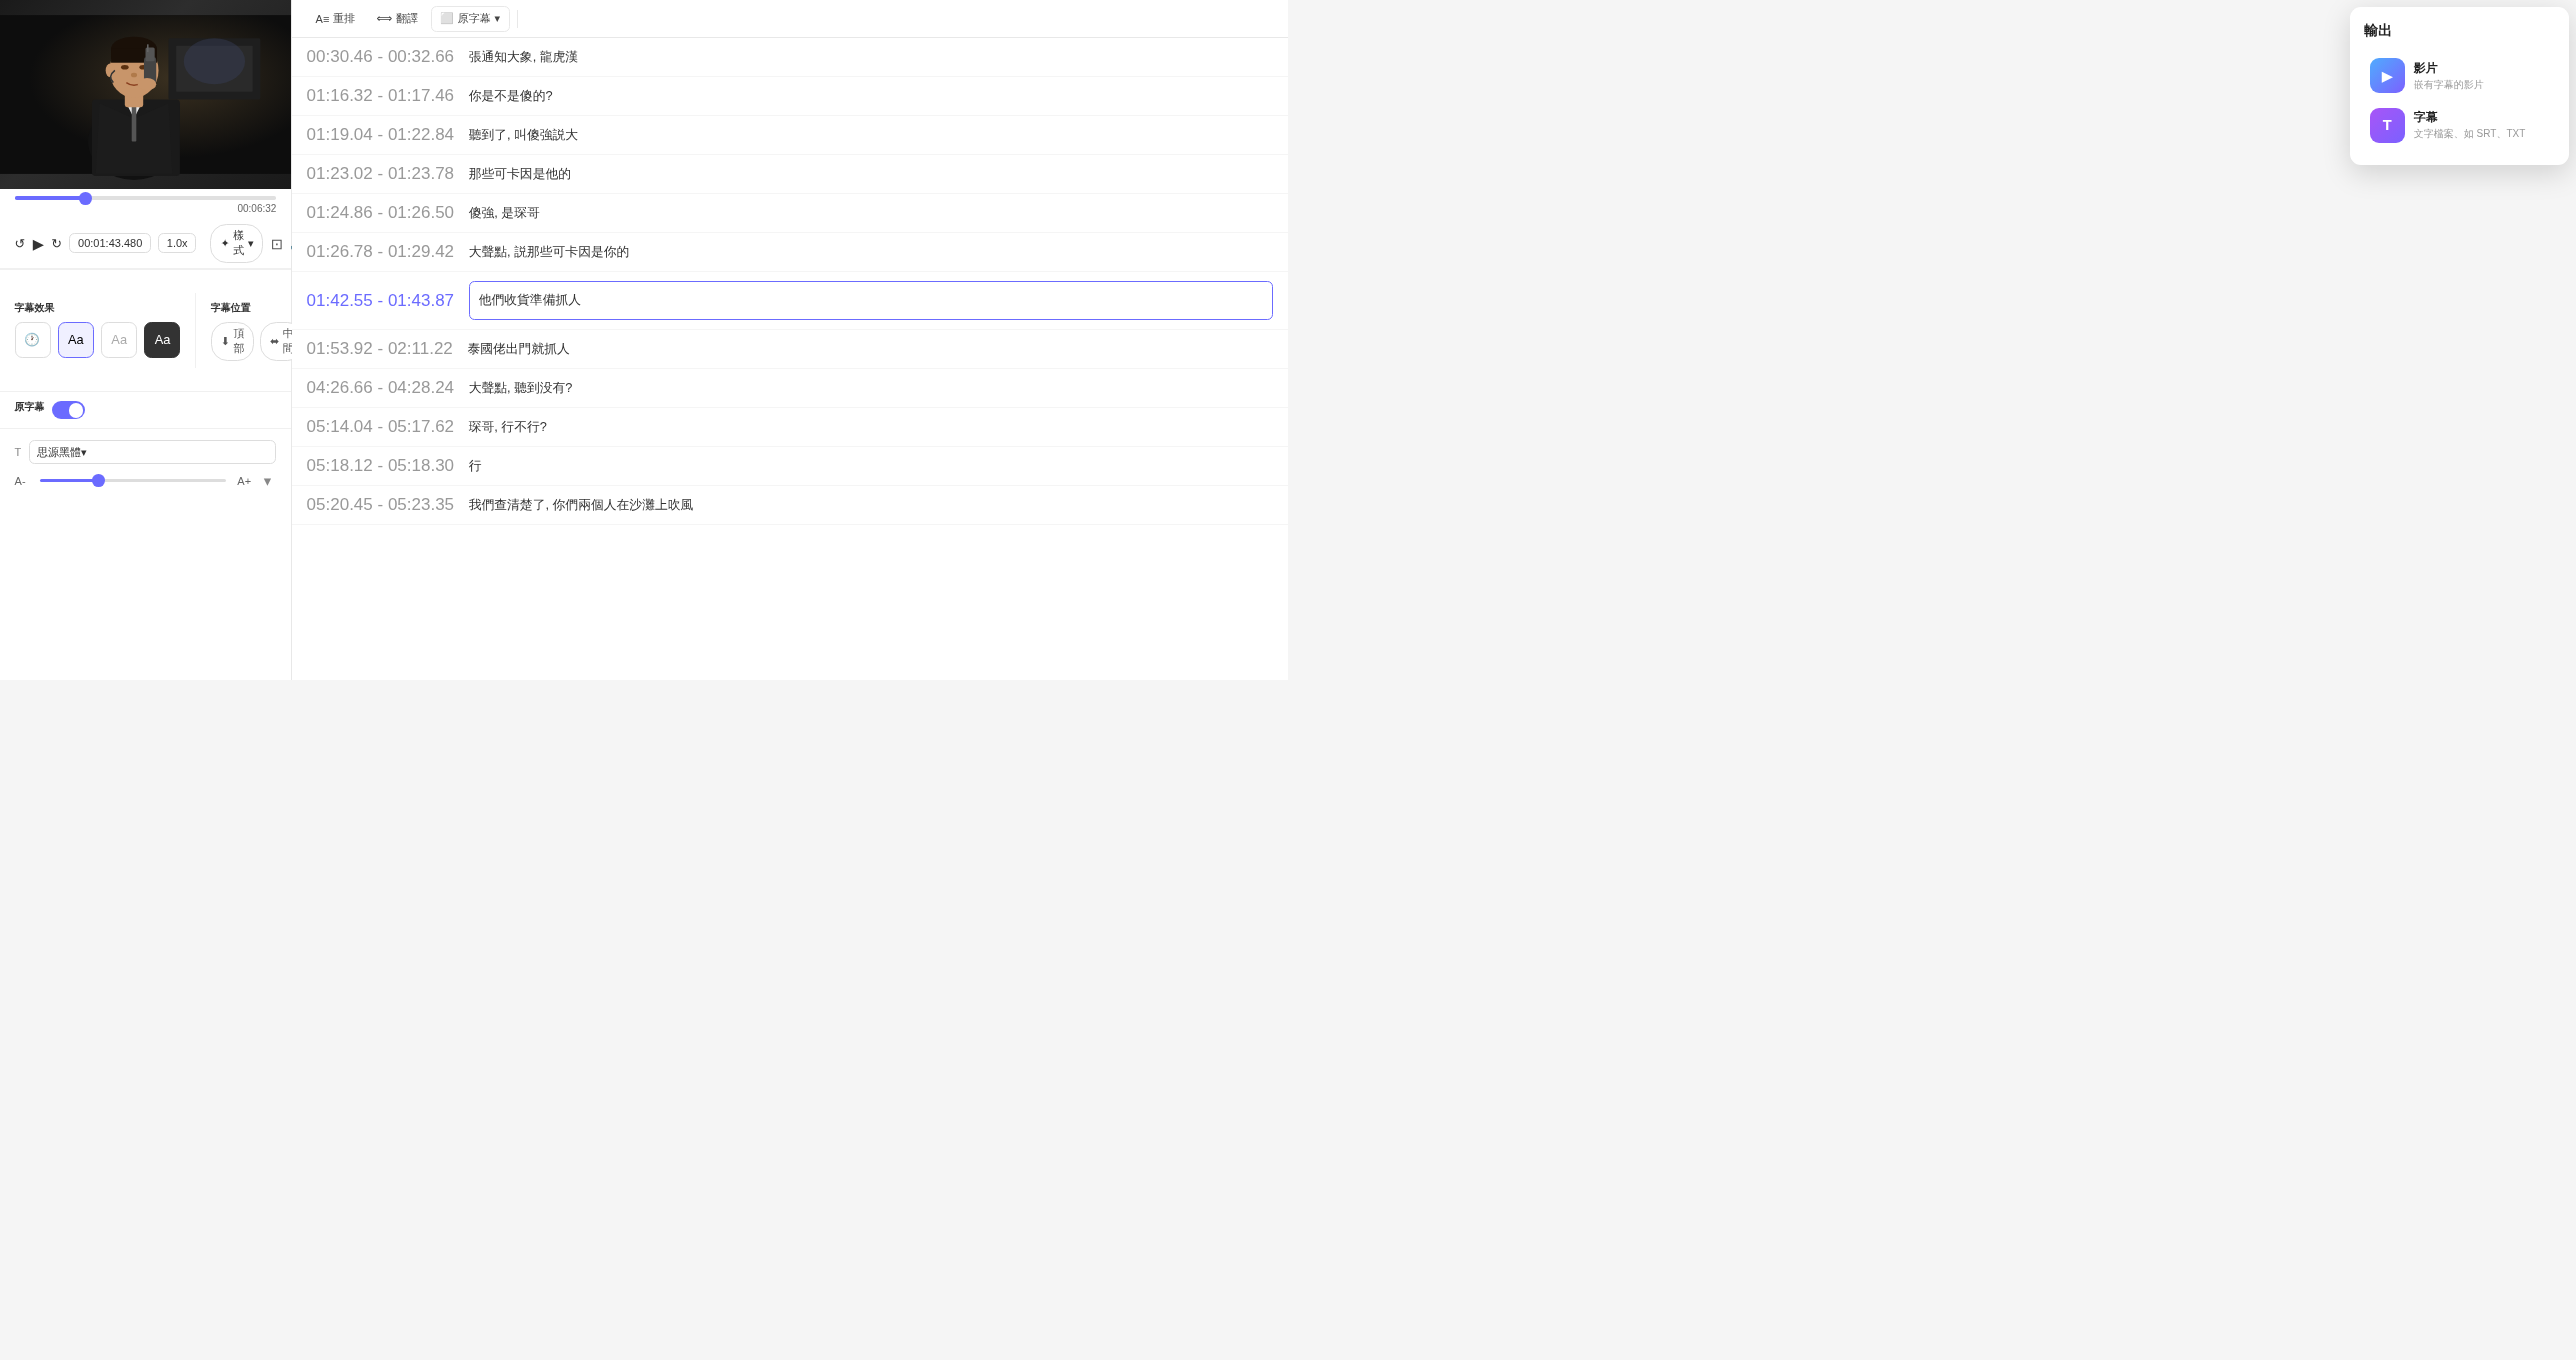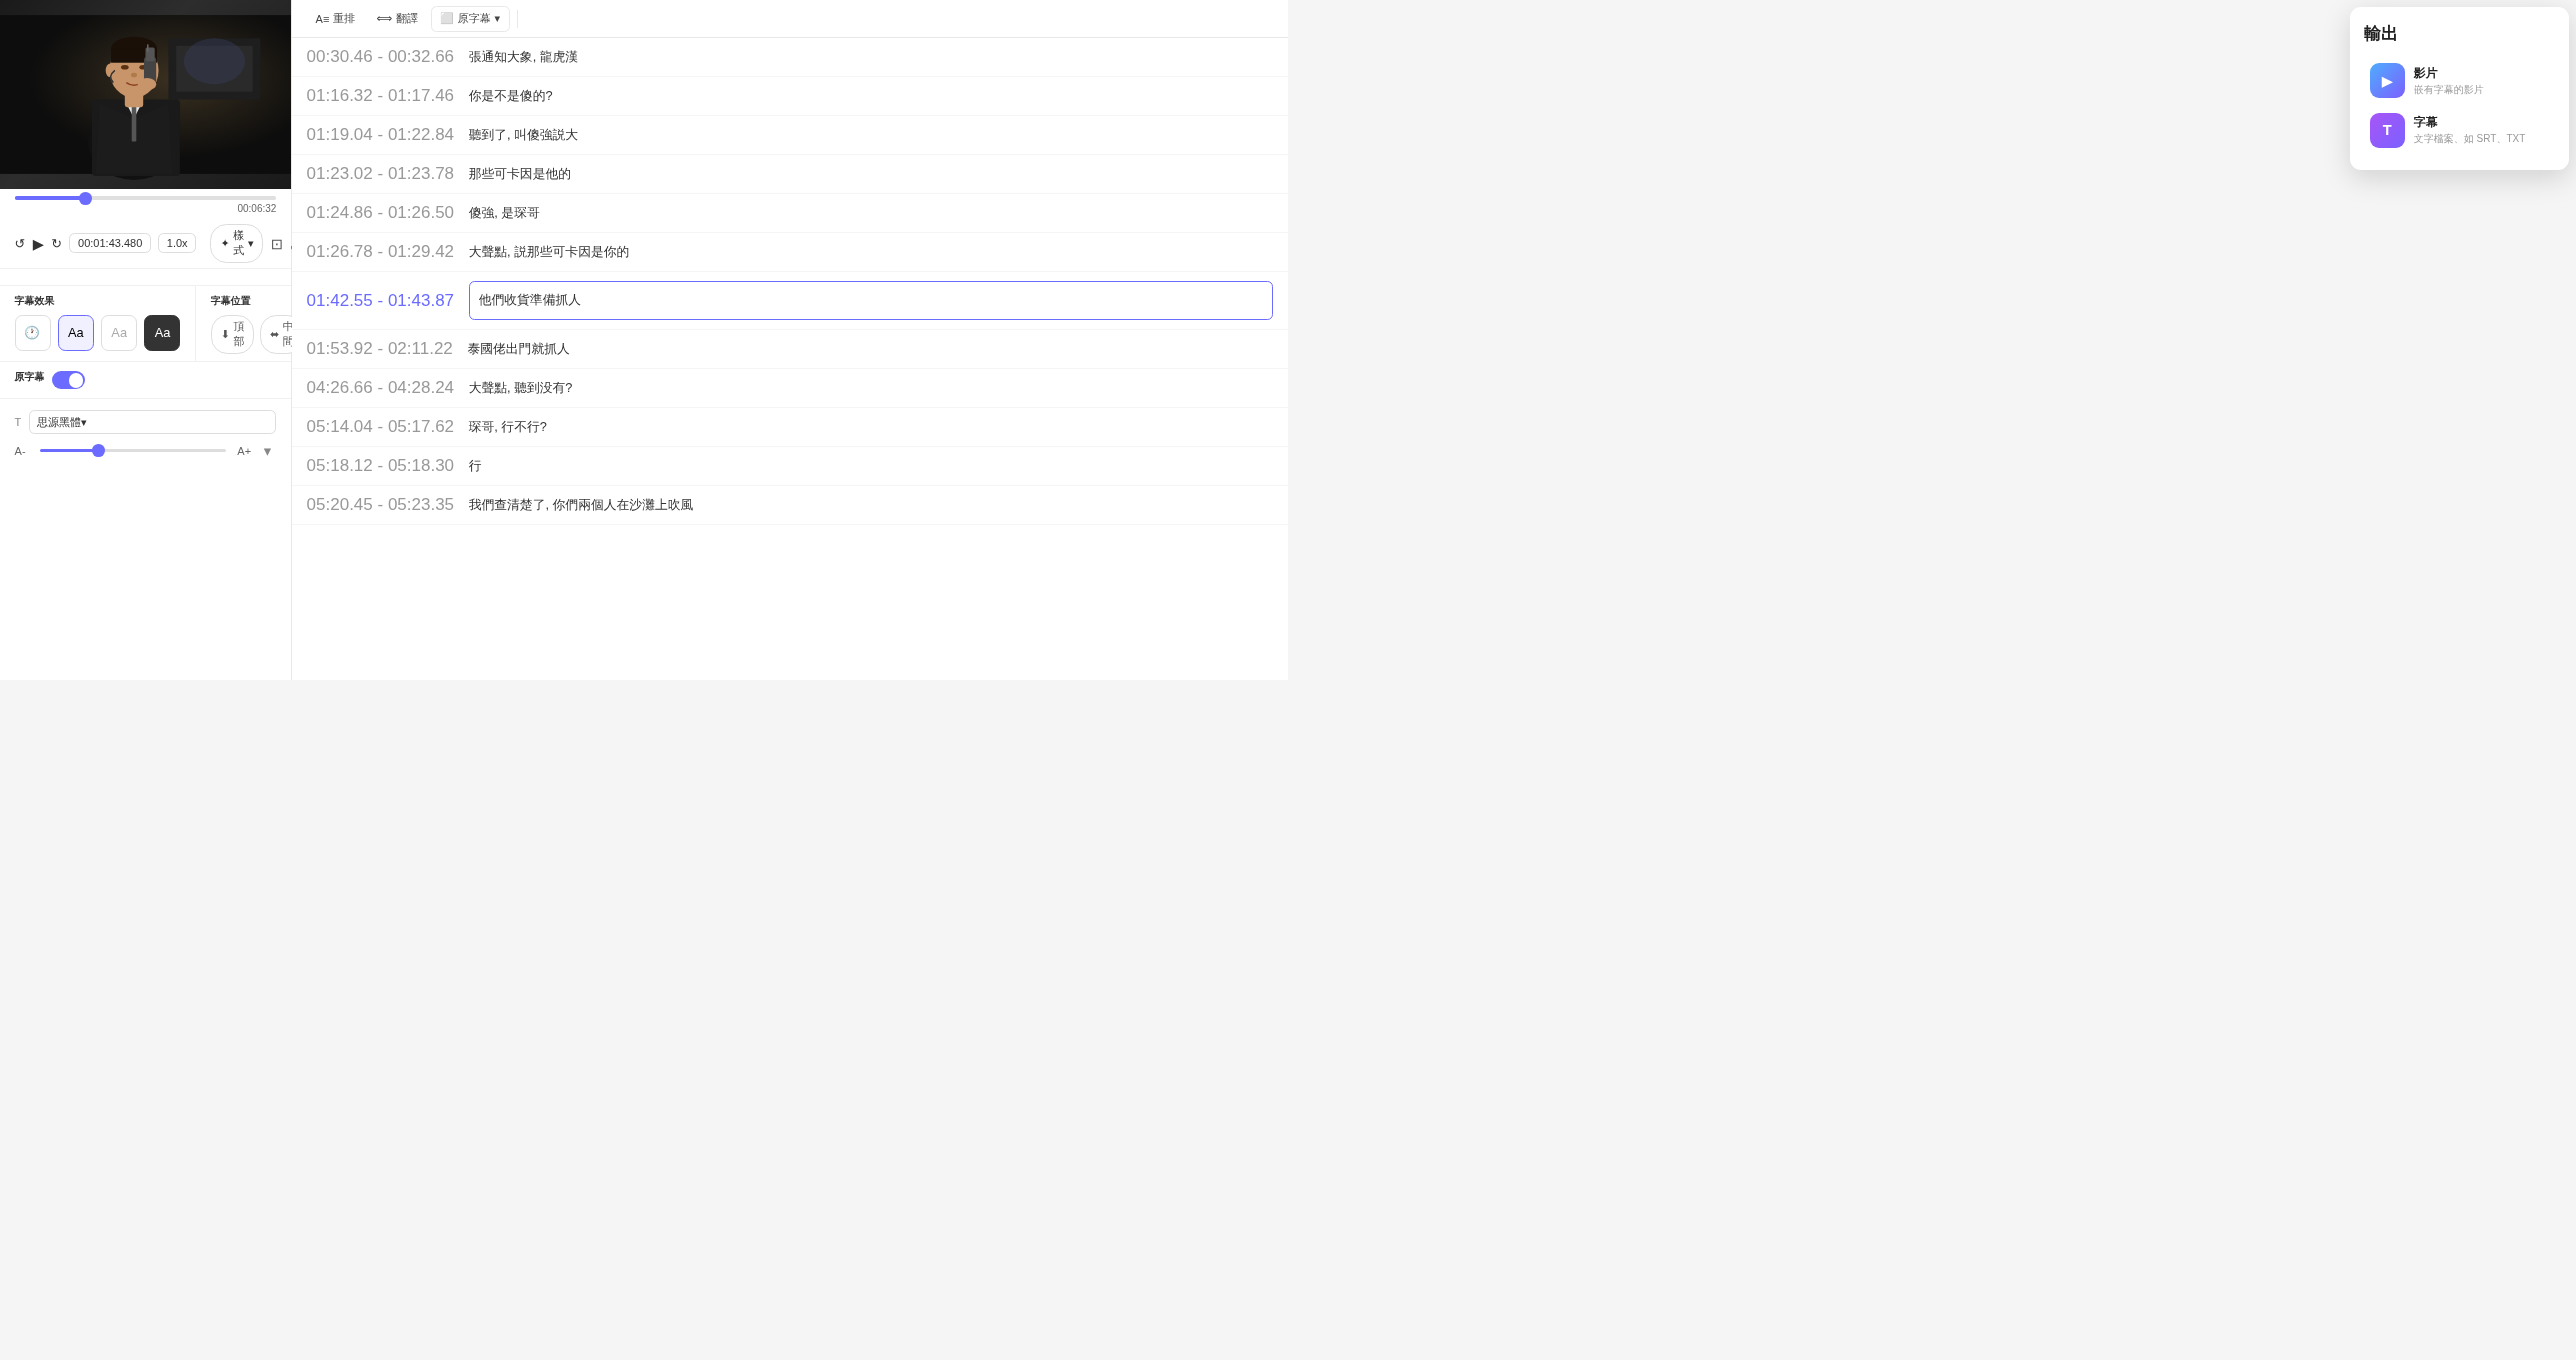--- a/index.html
+++ b/index.html
@@ -429,21 +429,21 @@
       top: 0;
       right: 0;
       background: #fff;
       border-radius: 11px;
       box-shadow: 0 7.3px 29px rgba(0,0,0,0.15);
       padding: 14.6px;
       width: 219px;
     }
 
     .popup-title {
-      font-size: 17px;
+      font-size: 14px;
       font-weight: 700;
       color: #222;
       margin-bottom: 11px;
     }
 
     .output-item {
       display: flex;
       align-items: center;
       gap: 9px;
       padding: 7.3px 5.5px;
@@ -495,23 +495,22 @@
     .section-title {
       font-size: 10px;
       font-weight: 600;
       color: #333;
       margin-bottom: 7.3px;
     }
 
     
     .bottom-controls {
       display: flex;
-      padding: 0 0;
+      padding: 23px 0;
       border-top: 0.9px solid #f0f0f0;
-      margin-top: 16px;
     }
 
     .effects-col {
       flex: 1;
       padding: 7.3px 14.6px;
     }
 
     .position-col {
       flex: 1;
       padding: 7.3px 14.6px;

